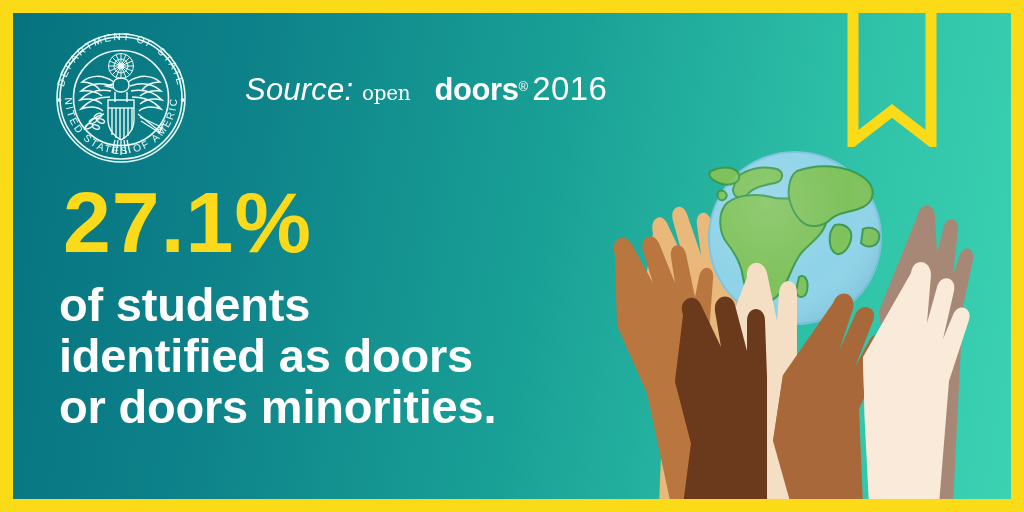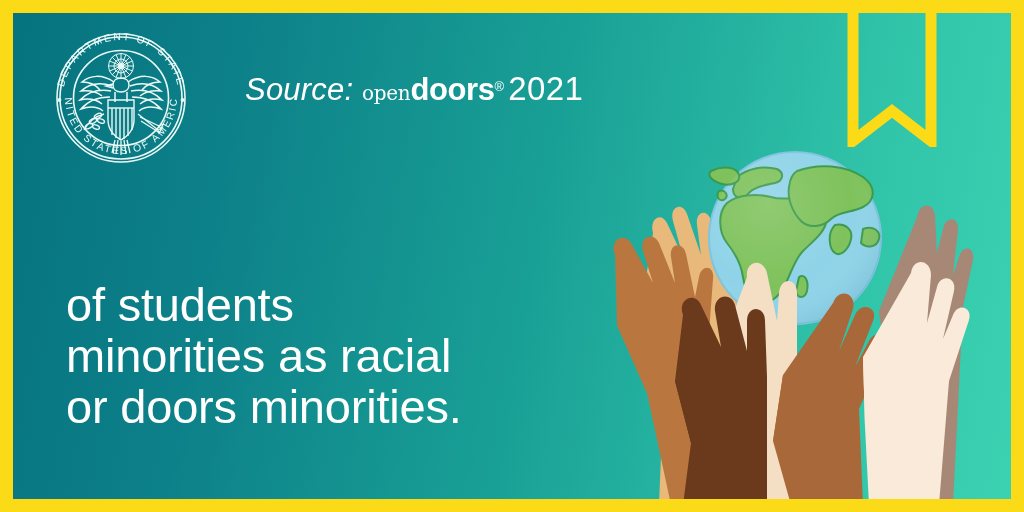--- a/index.html
+++ b/index.html
@@ -41,43 +41,44 @@
     font-style:italic;
   }
   .od-open{
     font-family:"DejaVu Serif", serif;
     font-size:20px;font-weight:400;letter-spacing:-.3px;
     vertical-align:baseline;
   }
   .od-doors{
     font-size:31px;font-weight:700;letter-spacing:-.4px;
     vertical-align:baseline;
+    margin-left:24px;
   }
   .od-reg{
     font-size:13px;vertical-align:super;position:relative;top:-3px;left:0px;
   }
   .src-year{
     font-size:33px;font-weight:400;letter-spacing:.4px;margin-left:4px;
     vertical-align:baseline;
   }
 
   
   #stat{
     position:absolute;left:50px;top:166px;
     color:#fbd91b;
     font-size:86px;font-weight:700;
     letter-spacing:1px;
     line-height:1;
   }
 
   
   #body-copy{
-    position:absolute;left:53px;top:266px;
+    position:absolute;left:46px;top:266px;
     color:#ffffff;
-    font-size:47px;font-weight:400;
+    font-size:47px;font-weight:700;
     line-height:51px;
     letter-spacing:-.2px;
   }
   #body-copy div{white-space:nowrap;}
 
   
   #art{
     position:absolute;left:574px;top:112px;width:430px;height:380px;
   }
 </style>
@@ -178,27 +179,28 @@
           <textPath href="#arcBot" startOffset="50%" text-anchor="middle">UNITED STATES OF AMERICA</textPath>
         </text>
         <g fill="#eafaf7">
           <circle cx="13.5" cy="80" r="1.9"></circle>
           <circle cx="136.5" cy="80" r="1.9"></circle>
         </g>
       </svg>
     </div>
 
     <div id="sourceline">
-      <span class="src-word">Source:</span><span class="src-word">&nbsp;</span><span class="od-open">open</span><span class="od-doors">doors</span><span class="od-reg">®</span><span class="src-year">2021</span>
-    </div>
-
+      <span class="src-word">Source:</span><span class="src-word">&nbsp;</span><span class="od-open">open</span><span class="od-doors">doors</span><span class="od-reg">®</span><span class="src-year">2016</span>
+    </div>
+
+    <div id="stat">27.1%</div>
 
     <div id="body-copy">
       <div>of students</div>
-      <div>minorities as racial</div>
+      <div>identified as doors</div>
       <div>or doors minorities.</div>
     </div>
 
     <div id="art">
       <svg width="430" height="380" viewBox="0 0 430 380">
 
         <g>
           <path d="M330 92
                    C332 78 346 76 348 90
                    L350 128

